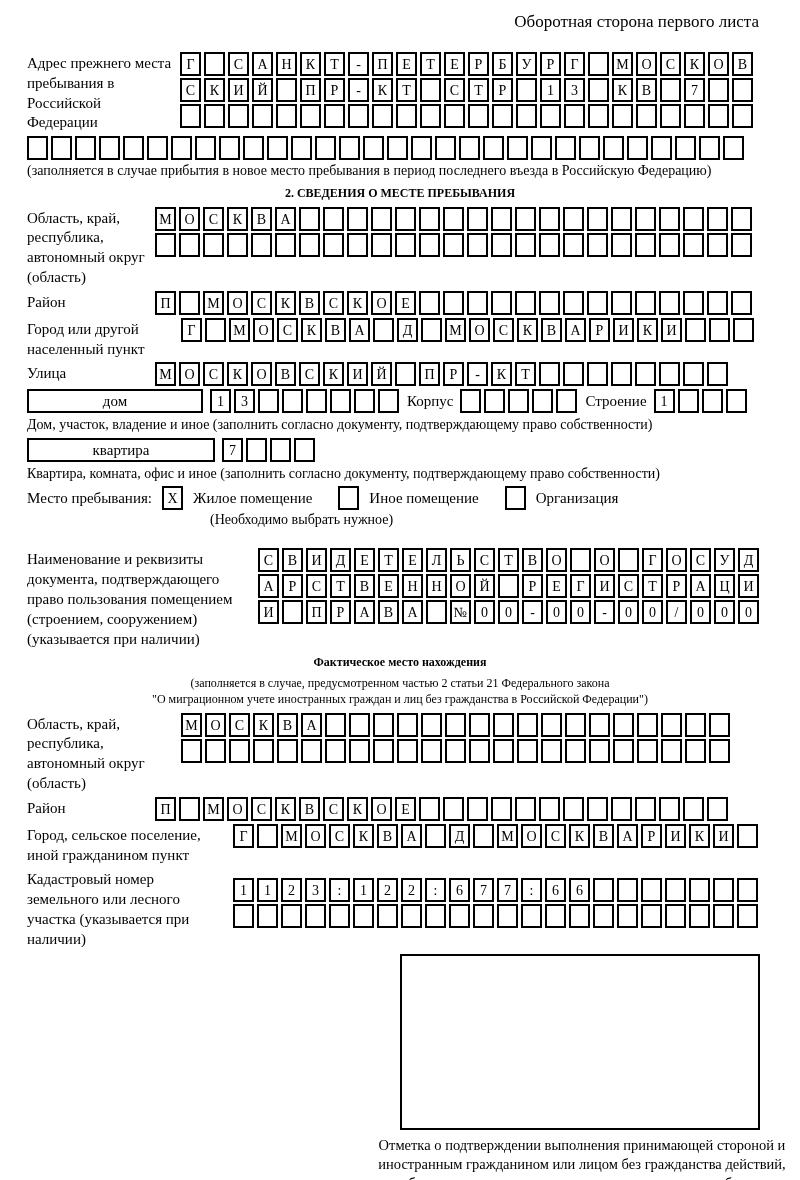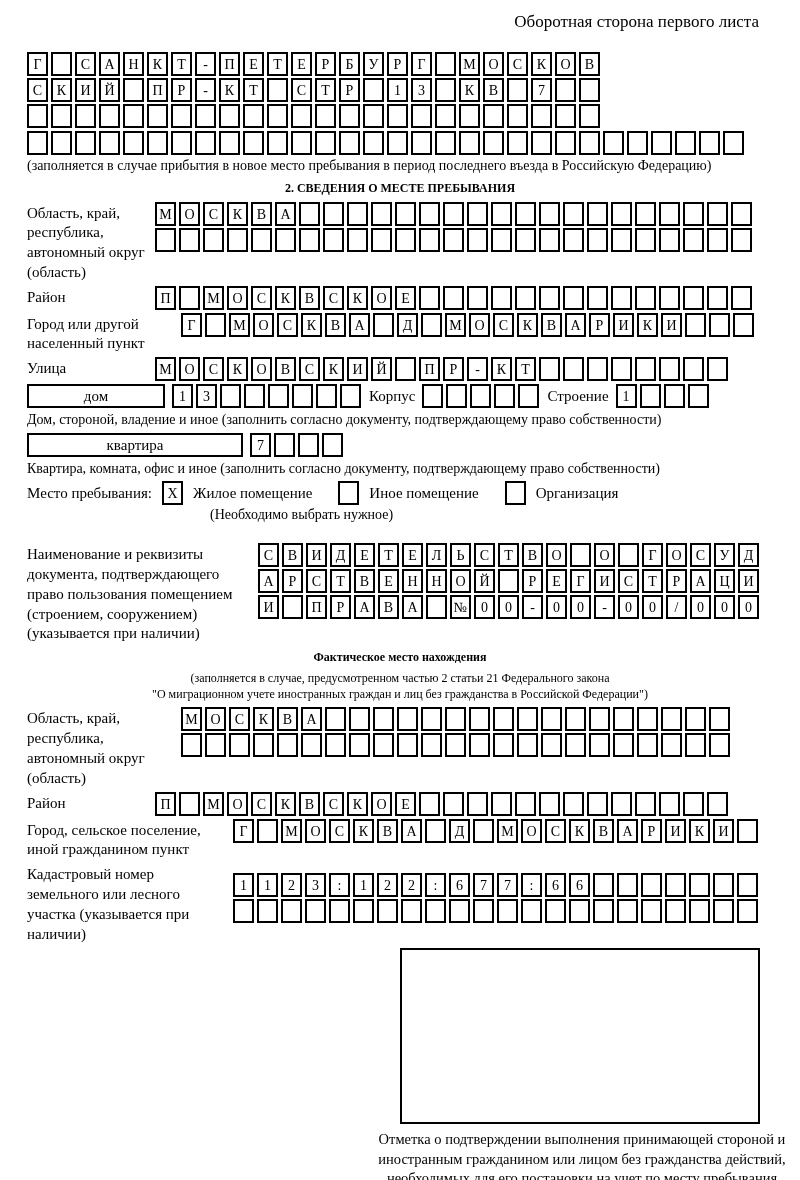--- a/index.html
+++ b/index.html
@@ -34,42 +34,43 @@
     font-family: "Liberation Serif", serif;
     overflow: hidden;
   }
   .fullrow { margin-bottom: 2px; }
   .caption { font-size: 14px; line-height: 1.25; margin-bottom: 4px; }
   .center { text-align: left; }
   .sec-title { text-align: center; font-weight: bold; font-size: 12px; margin: 6px 0 6px 0; }
 
   .houserow { display: flex; align-items: center; margin: 2px 0 3px 0; }
   .wide-box { border: 2px solid #000; height: 24px; text-align: center; line-height: 21px; font-size: 15px; flex: 0 0 auto; }
-  .dom-box { width: 138px; margin-right: 7px; }
-  .kv-box  { width: 216px; margin-right: 7px; }
+  .dom-box { width: 176px; margin-right: 7px; }
+  .kv-box  { width: 188px; margin-right: 7px; }
   .inline-label { padding: 0 7px 0 5px; flex: 0 0 auto; }
 
   .stayrow { display: flex; align-items: center; margin: 4px 0 2px 0; }
   .stayrow .cb { margin: 0 0 0 0; }
   .stay-label { margin-right: 10px; }
   .opt-label { margin: 0 26px 0 10px; }
   .opt-label:last-child { margin-right: 0; }
   .note { font-size: 14px; margin: 0 0 20px 183px; }
 
   .act-caption { text-align: center; font-size: 12px; line-height: 1.3; margin-bottom: 5px; }
 
   .stampbox { border: 2px solid #000; width: 360px; height: 176px; margin: 4px 0 6px 373px; }
   .stampcaption { width: 430px; margin-left: 340px; text-align: center; font-size: 14.5px; line-height: 1.32; }
 </style>
 </head>
 <body>
 
 <div class="corner">Оборотная сторона первого листа</div>
 
 <div class="field">
+  <div class="flabel lw-prev">Адрес прежнего места пребывания в Российской Федерации</div>
   <div class="cellrows">
     <div class="cellrow">
         <span class="cell">Г</span>
         <span class="cell"></span>
         <span class="cell">С</span>
         <span class="cell">А</span>
         <span class="cell">Н</span>
         <span class="cell">К</span>
         <span class="cell">Т</span>
         <span class="cell">-</span>
@@ -352,21 +353,21 @@
       <span class="cell"></span>
     </div>
   <span class="inline-label">Строение</span>
   <div class="cellrow">
       <span class="cell">1</span>
       <span class="cell"></span>
       <span class="cell"></span>
       <span class="cell"></span>
     </div>
 </div>
-<div class="caption">Дом, стороной, владение и иное (заполнить согласно документу, подтверждающему право собственности)</div>
+<div class="caption">Дом, участок, владение и иное (заполнить согласно документу, подтверждающему право собственности)</div>
 
 <div class="houserow">
   <div class="wide-box kv-box">квартира</div>
   <div class="cellrow">
       <span class="cell">7</span>
       <span class="cell"></span>
       <span class="cell"></span>
       <span class="cell"></span>
     </div>
 </div>

